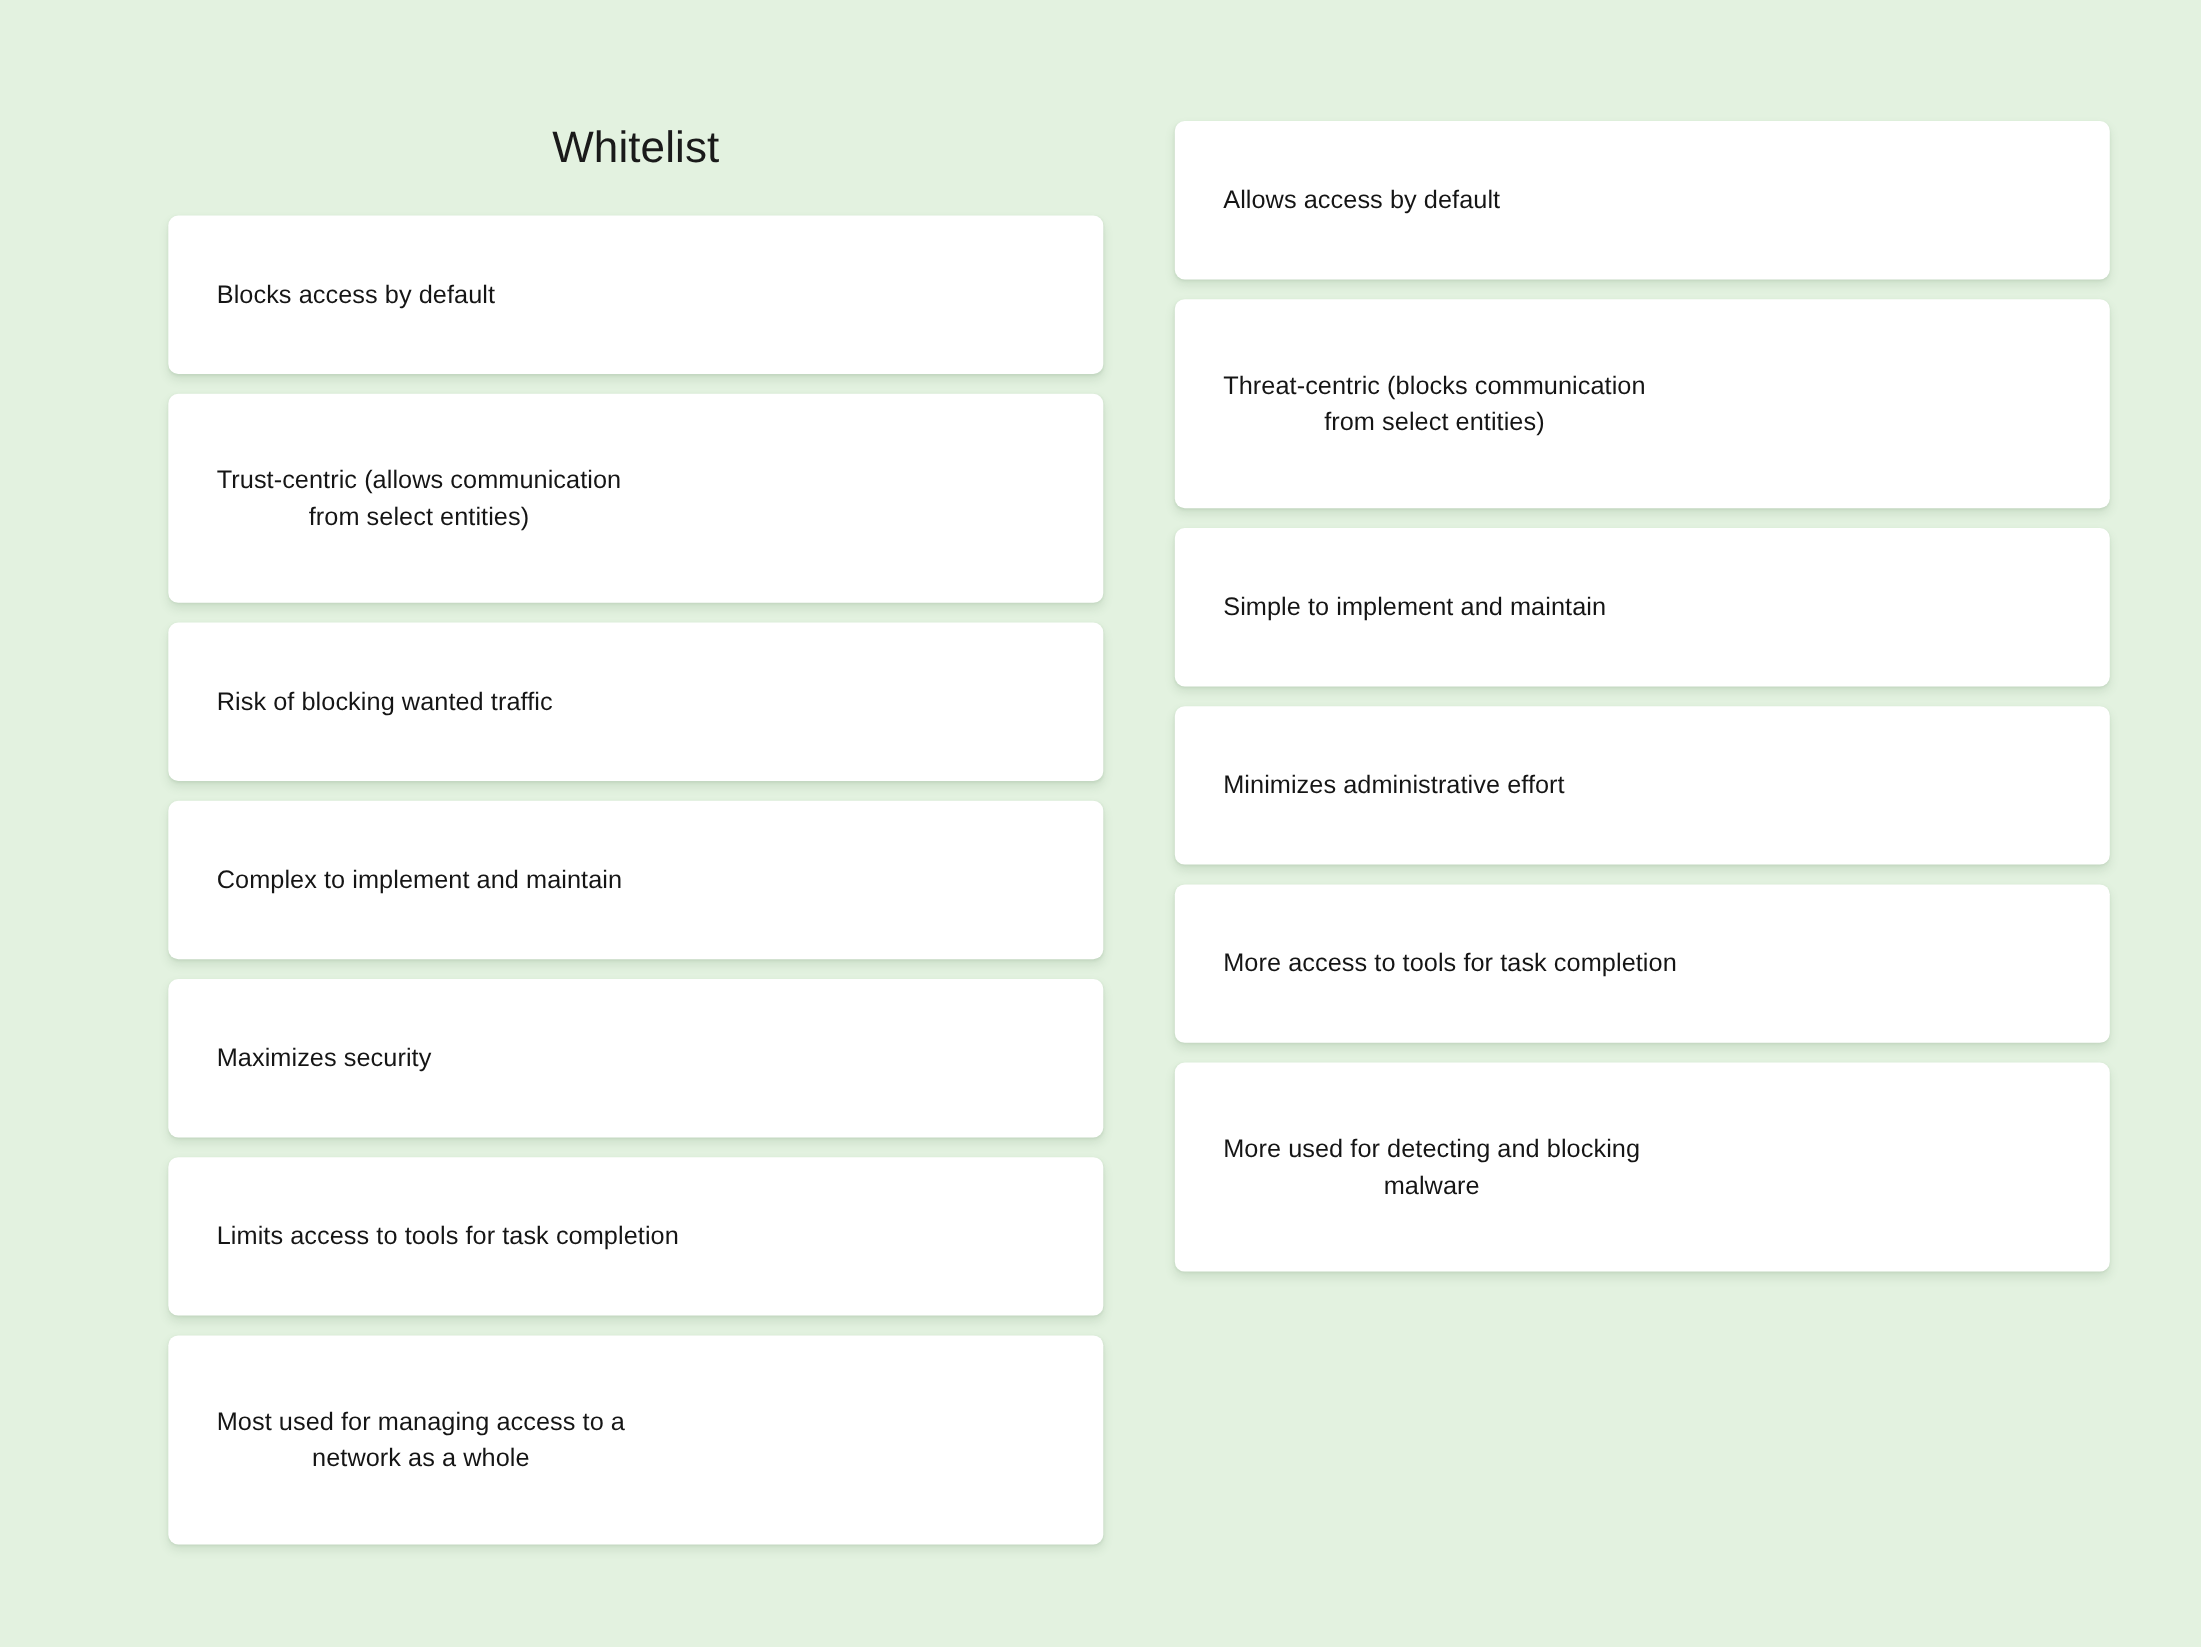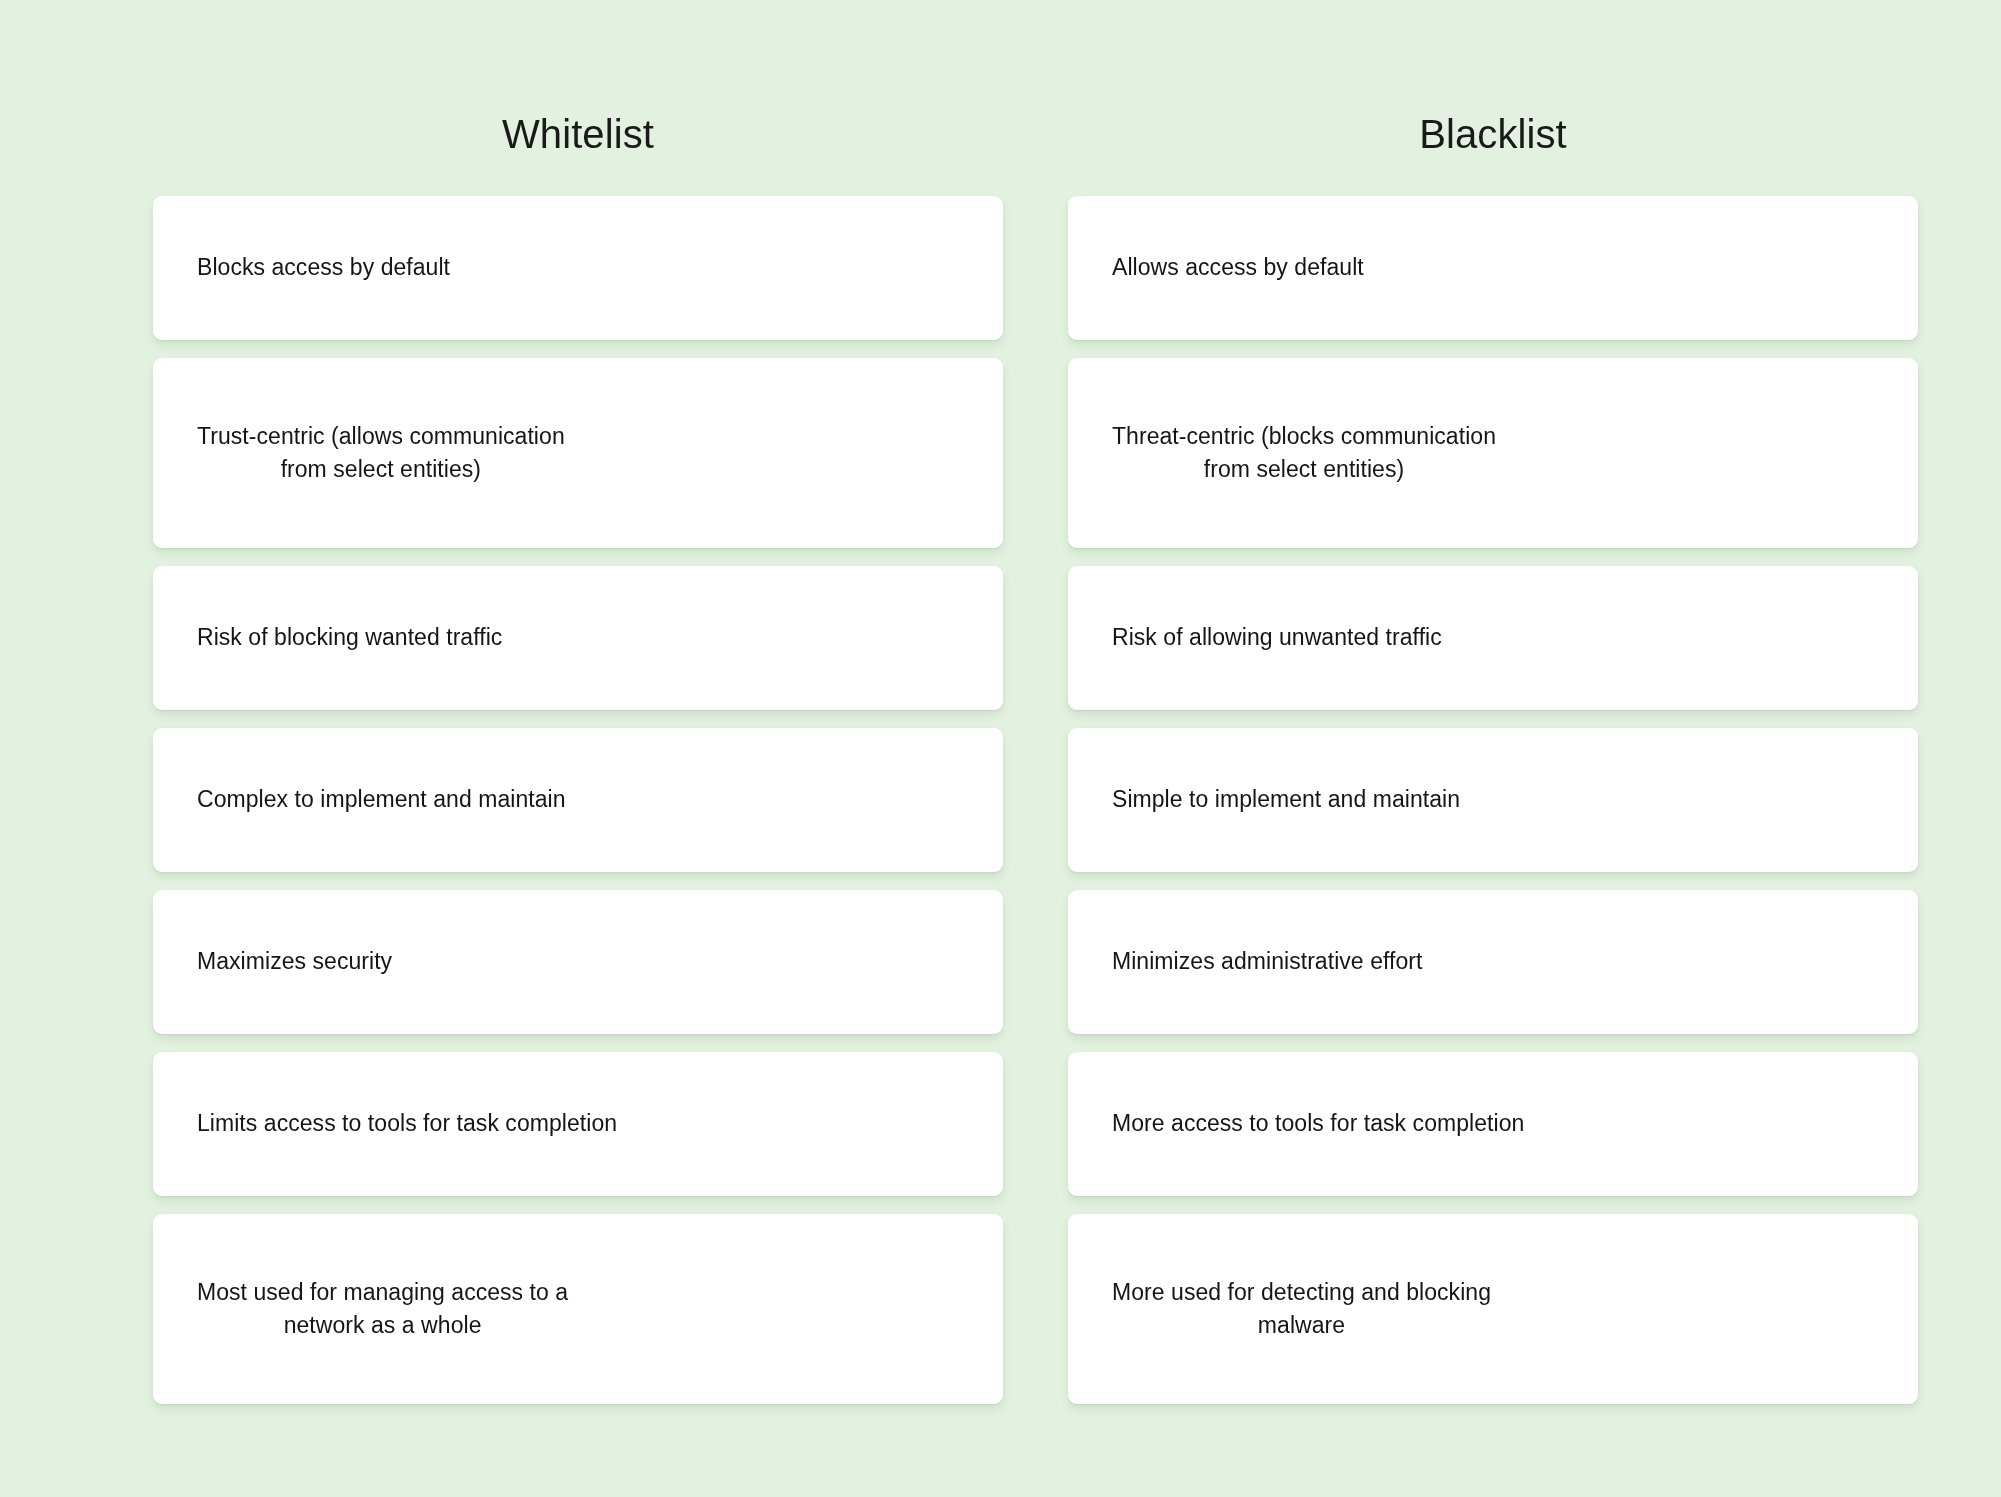--- a/index.html
+++ b/index.html
@@ -110,31 +110,27 @@
           <span class="card-text">Limits access to tools for task completion</span>
         </div>
         <div class="card tall">
           <span class="card-text">Most used for managing access to a
 network as a whole</span>
         </div>
       </div>
     </div>
 
     <div class="column">
-      <div class="column-title">Blacklist</div>
       <div class="cards">
         <div class="card">
           <span class="card-text">Allows access by default</span>
         </div>
         <div class="card tall">
           <span class="card-text">Threat-centric (blocks communication
 from select entities)</span>
-        </div>
-        <div class="card">
-          <span class="card-text">Risk of allowing unwanted traffic</span>
         </div>
         <div class="card">
           <span class="card-text">Simple to implement and maintain</span>
         </div>
         <div class="card">
           <span class="card-text">Minimizes administrative effort</span>
         </div>
         <div class="card">
           <span class="card-text">More access to tools for task completion</span>
         </div>

